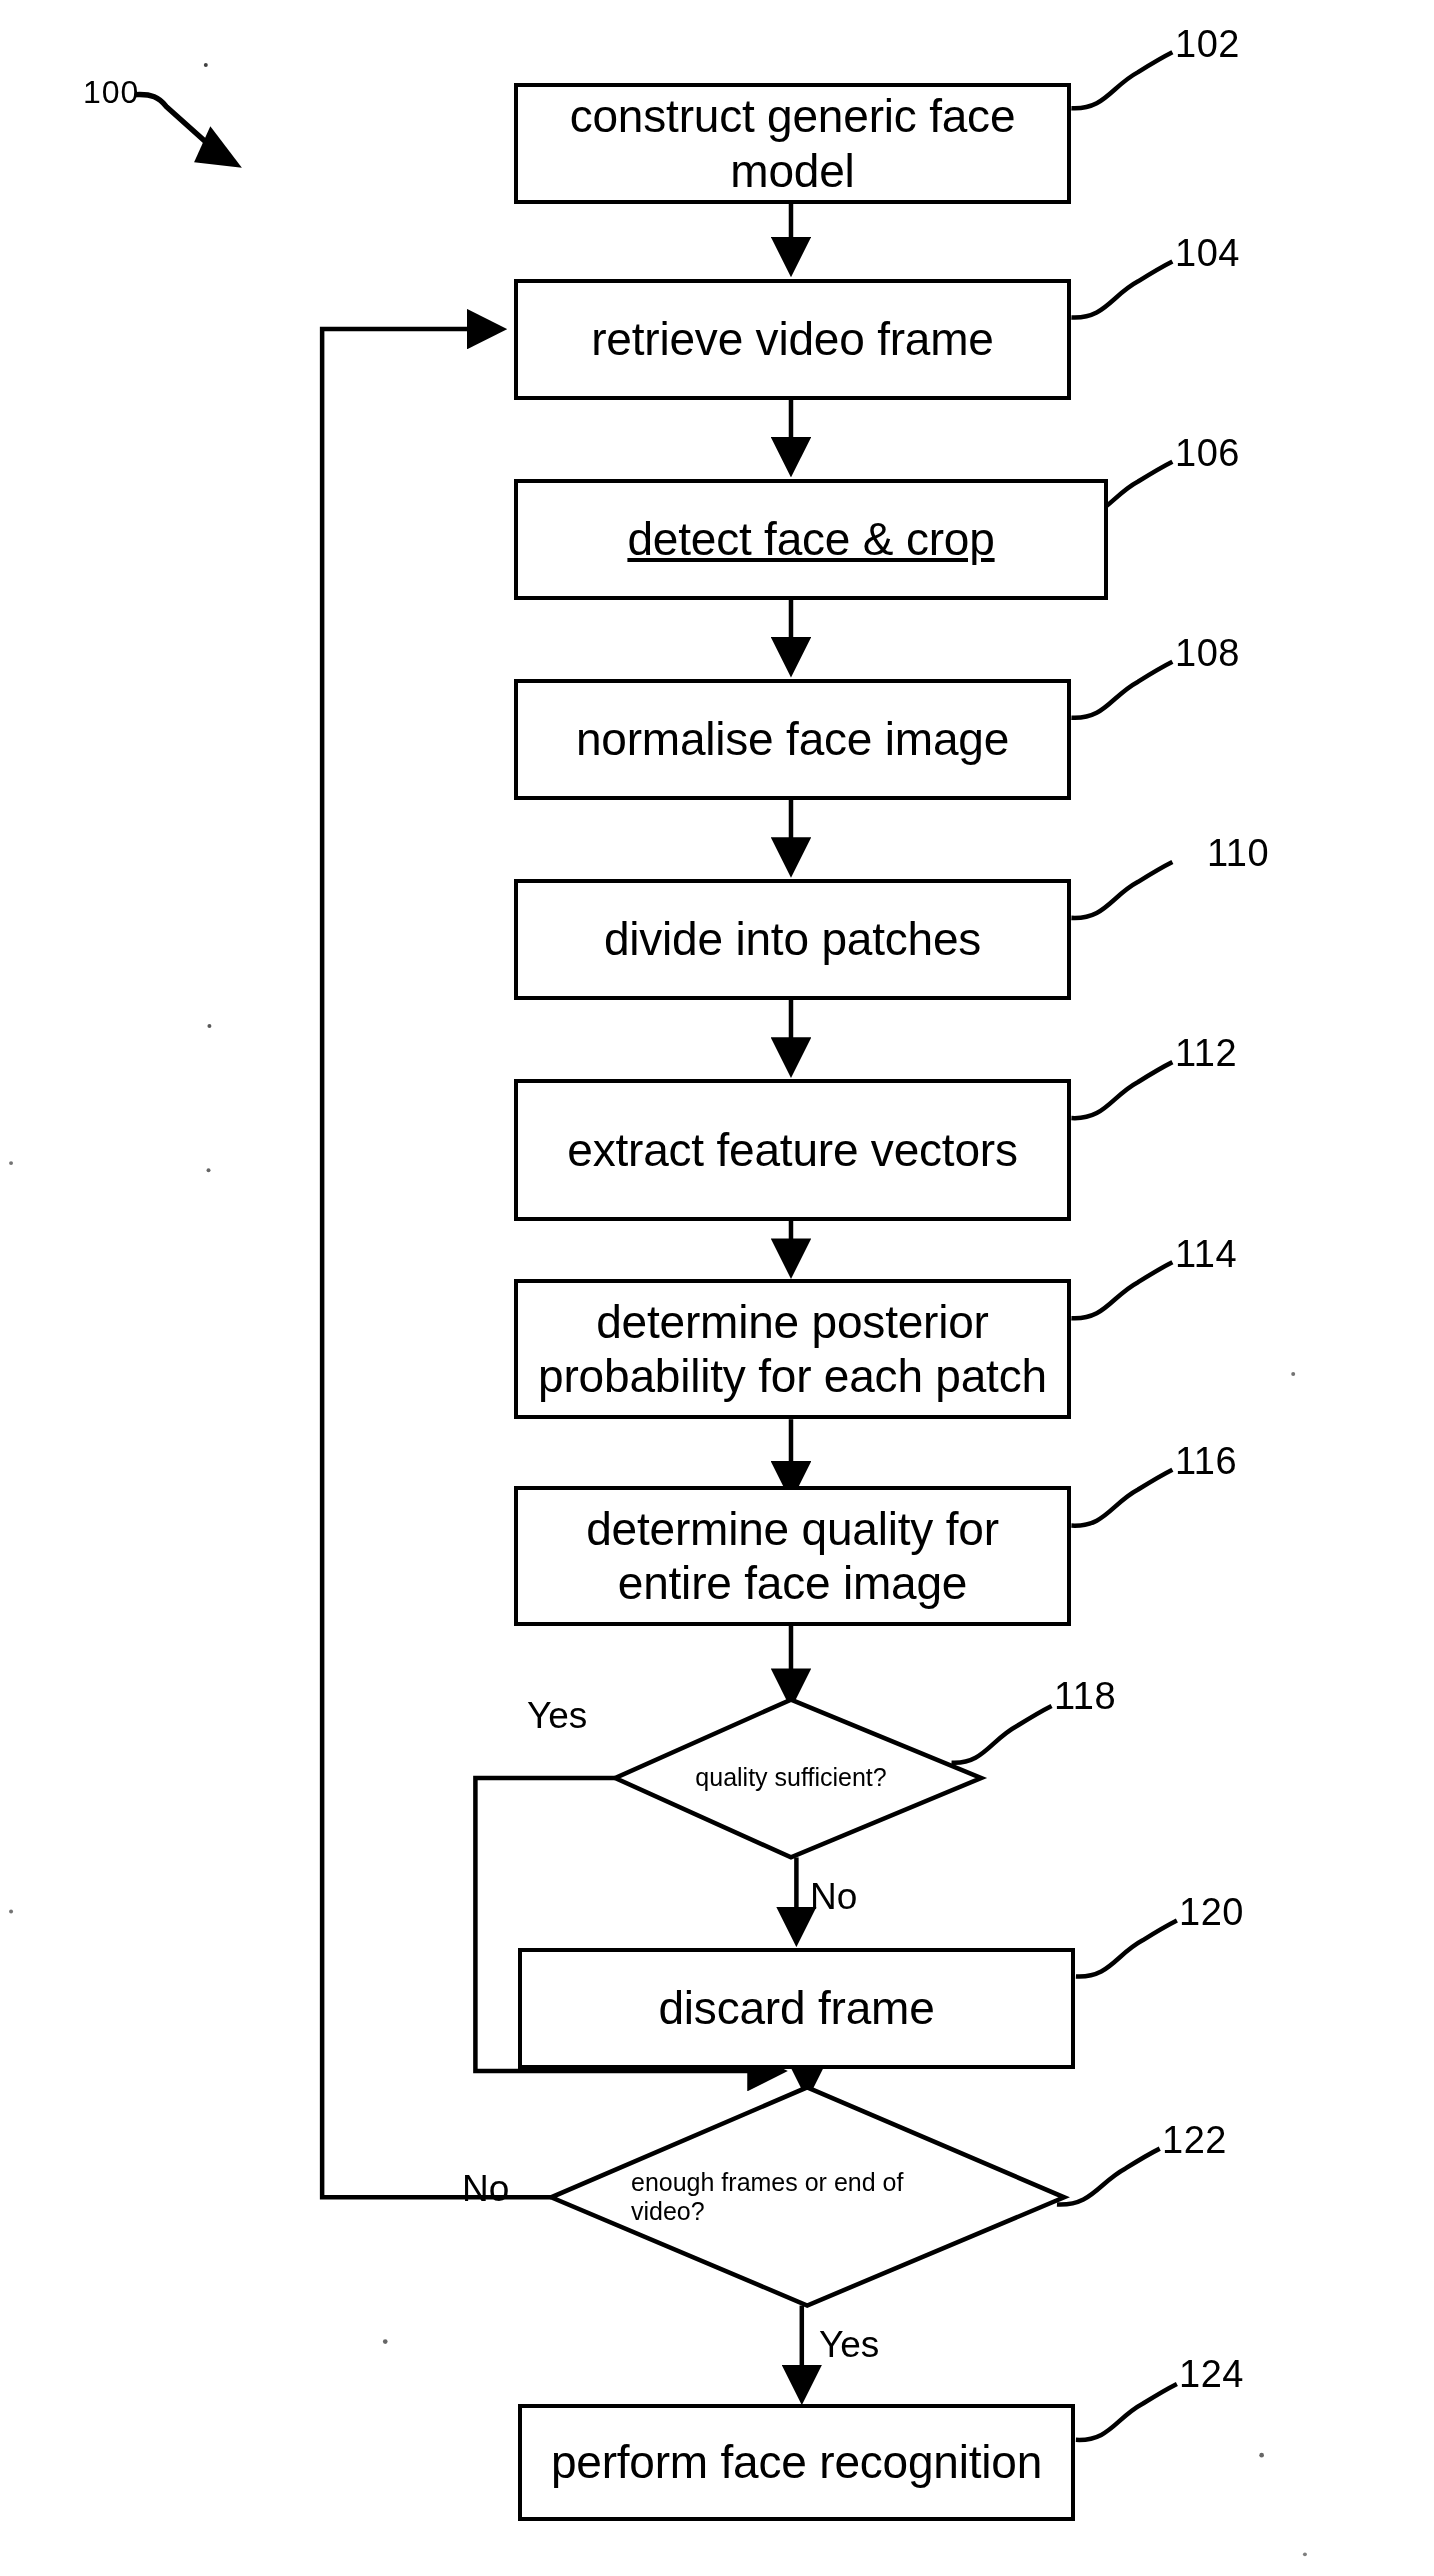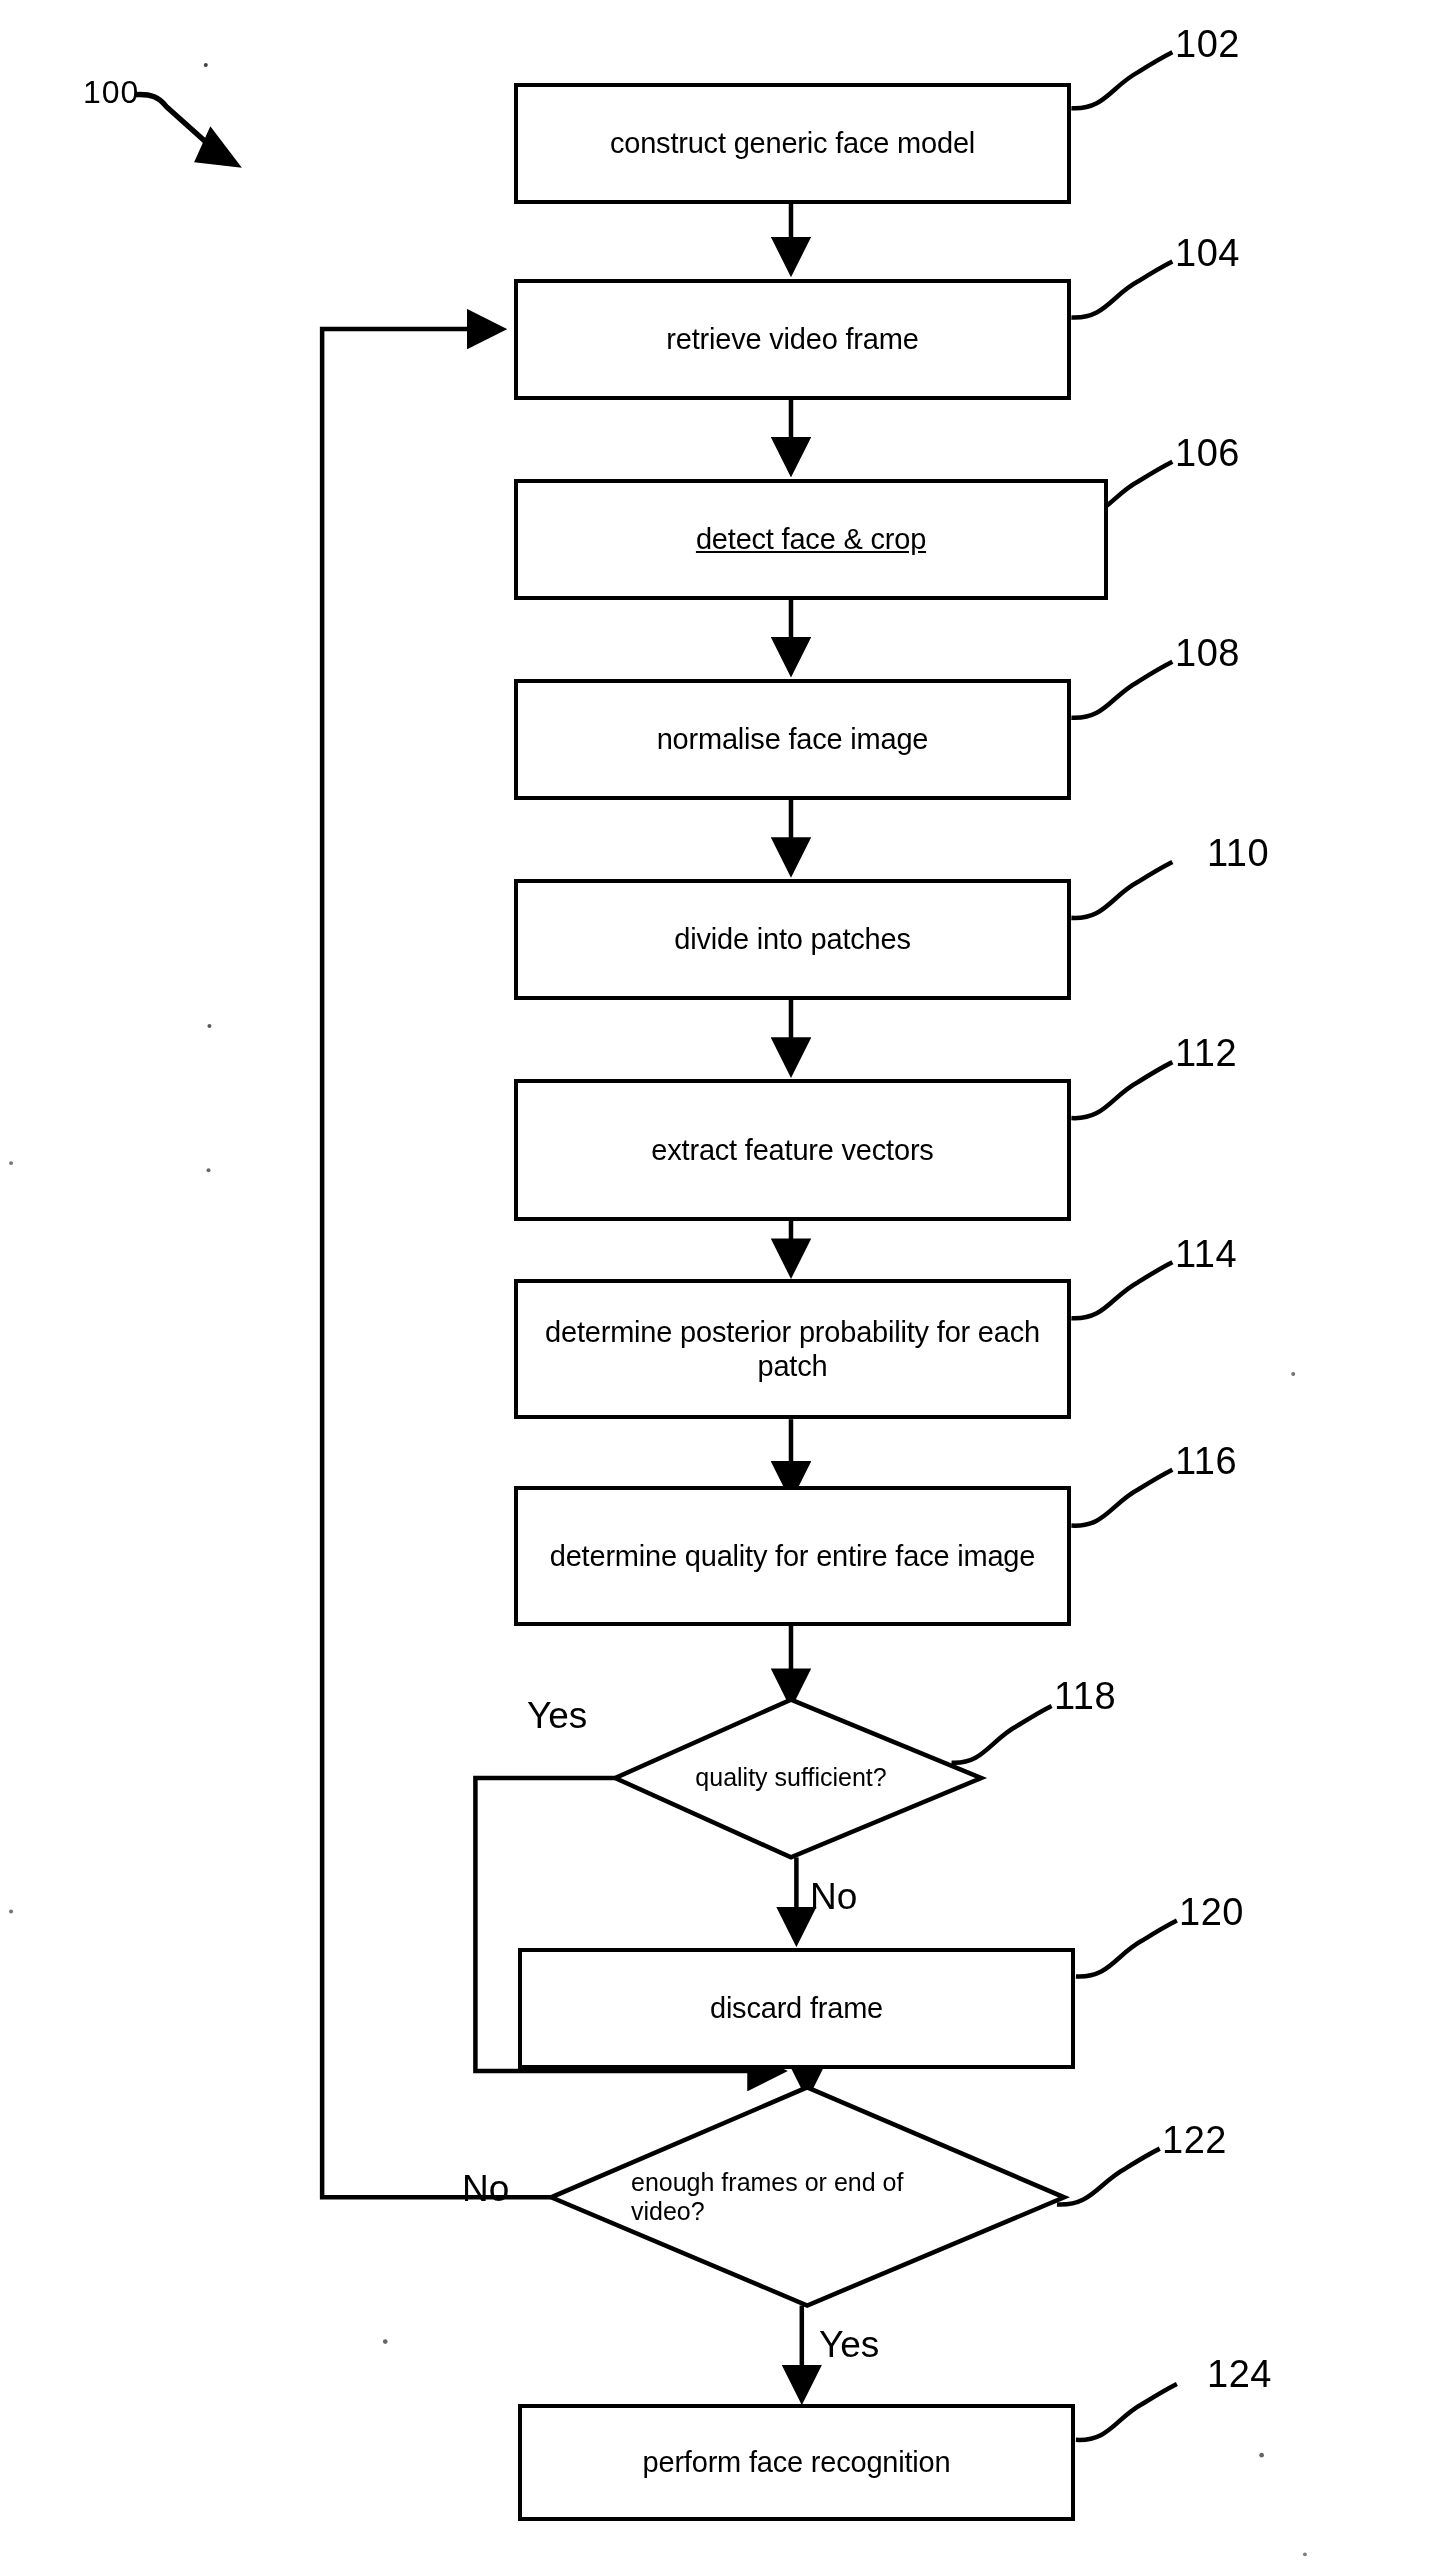--- a/index.html
+++ b/index.html
@@ -1,21 +1,21 @@
 <!DOCTYPE html>
 <html style="font-size:14.4px"><head>
 <meta charset="utf-8">
 <style>
   html,body{margin:0;padding:0;background:#fff;}
   body{width:1435px;height:2576px;position:relative;
        font-family:"Liberation Sans","DejaVu Sans",sans-serif;color:#000;overflow:hidden;}
   #canvas{position:absolute;left:0;top:0;width:1435px;height:2576px;}
   .node{position:absolute;box-sizing:border-box;border:4.5px solid #000;background:#fff;
         display:flex;align-items:center;justify-content:center;text-align:center;
-        font-size:29px;line-height:1.18;letter-spacing:-0.2px;padding:0 10.8px;}
+        font-size:46px;line-height:1.18;letter-spacing:-0.2px;padding:0 10.8px;}
   .ref{position:absolute;font-size:38px;font-weight:400;letter-spacing:0.5px;}
   .edgelbl{position:absolute;font-size:37px;}
   .diamond-label{position:absolute;text-align:left;font-size:25px;line-height:1.18;
         display:flex;align-items:center;justify-content:center;}
   svg{position:absolute;left:0;top:0;overflow:visible;}
   .fignum{position:absolute;font-size:32px;letter-spacing:0.9px;}
 </style>
 </head>
 <body>
 
@@ -144,16 +144,16 @@
   <div class="ref" style="left:1175px;top:232px;">104</div>
   <div class="ref" style="left:1175px;top:432px;">106</div>
   <div class="ref" style="left:1175px;top:632px;">108</div>
   <div class="ref" style="left:1175px;top:832px;margin-left:32px;">110</div>
   <div class="ref" style="left:1175px;top:1032px;">112</div>
   <div class="ref" style="left:1175px;top:1233px;">114</div>
   <div class="ref" style="left:1175px;top:1440px;">116</div>
   <div class="ref" style="left:1054px;top:1675px;">118</div>
   <div class="ref" style="left:1179px;top:1891px;">120</div>
   <div class="ref" style="left:1162px;top:2119px;">122</div>
-  <div class="ref" style="left:1179px;top:2353px;margin-left:28px;">124</div>
+  <div class="ref" style="left:1179px;top:2353px;">124</div>
 
 </div>
 
 
 </body></html>

